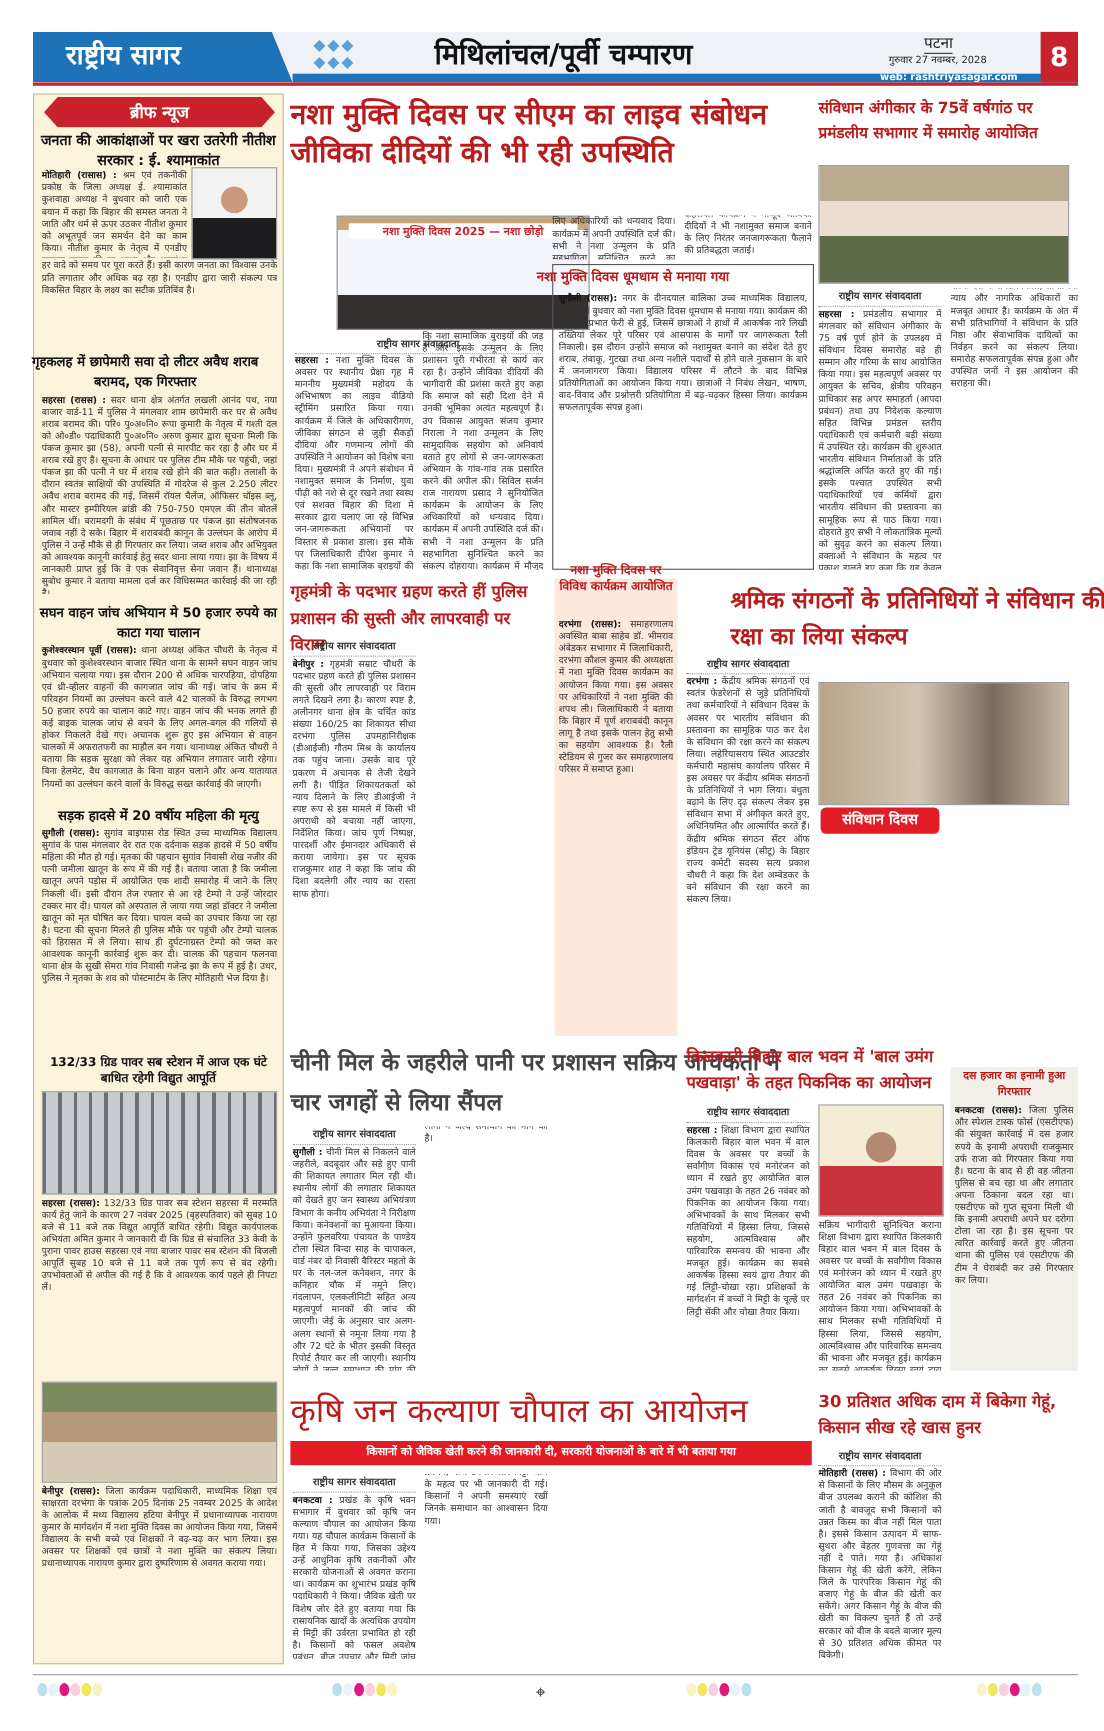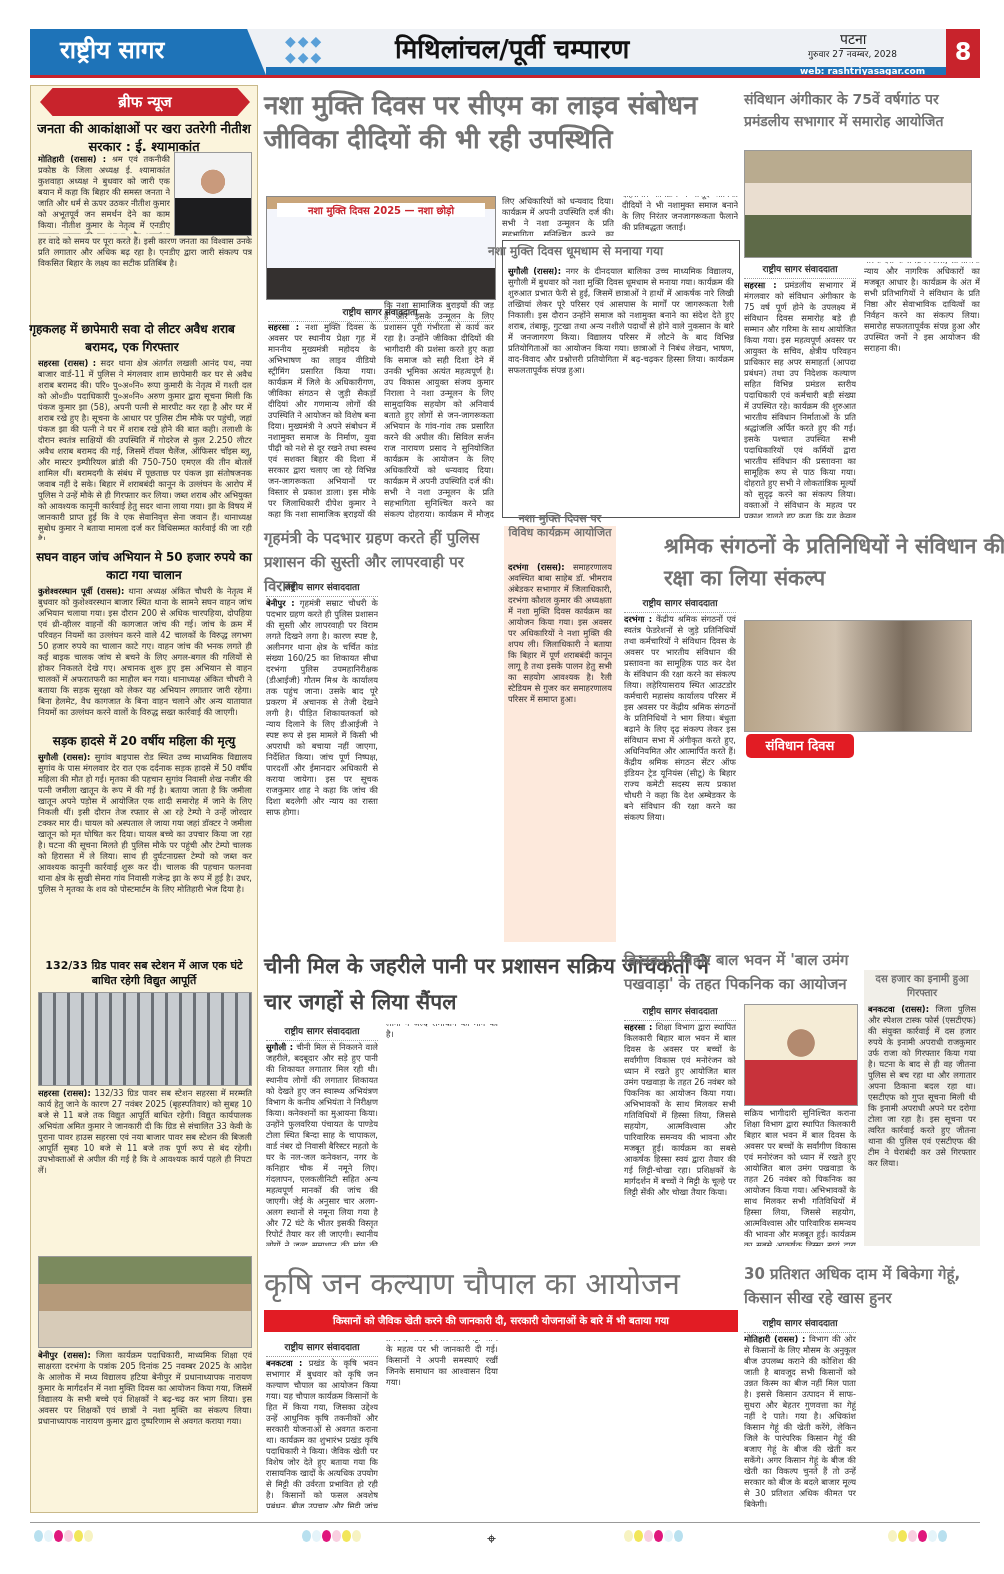--- a/index.html
+++ b/index.html
@@ -20,25 +20,25 @@
   
   .leftcol{left:30px;top:85px;width:228px;height:1428px;background:#fbf4dc;border:1px solid #c9b98a;box-sizing:border-box;}
   .brief{left:40px;top:88px;width:210px;height:28px;background:#c8232c;color:#fff;text-align:center;font-size:15px;font-weight:bold;line-height:28px;clip-path:polygon(6% 0,94% 0,100% 50%,94% 100%,6% 100%,0 50%);}
   .lh{font-weight:bold;color:#111;text-align:center;font-size:13px;line-height:18px;}
   .body{font-size:8.3px;line-height:11px;color:#333;text-align:justify;overflow:hidden;}
   .body b{color:#111;}
   .photo{background:linear-gradient(135deg,#8a8f96,#c4c8cc 45%,#6f7479);border:1px solid #999;}
   .photo-man{background:radial-gradient(circle at 50% 35%,#c99a7c 0 18%,transparent 19%),linear-gradient(#f2f2f2 0 55%,#1d1d1f 55%);}
   .photo-tower{background:repeating-linear-gradient(90deg,#6b7076 0 3px,#c8ccd0 3px 14px),linear-gradient(#dde1e4,#9aa0a6);}
   .photo-school{background:linear-gradient(180deg,#7b8a5e 0 30%,#b59a7a 30% 60%,#d7cbb8 60%);}
-  .photo-banner{background:linear-gradient(180deg,#c9a57a 0 12%,#f3f5fb 12% 70%,#34302f 70%);border:1px solid #888;}
+  .photo-banner{background:linear-gradient(180deg,#c9a57a 0 12%,#f3f5fb 12% 70%,#34302f 70%);border:1px solid #888;margin-left:40px;}
   .photo-hall{background:linear-gradient(180deg,#b9ab8f 0 30%,#eaded0 30% 60%,#5e6a48 60%);}
   .photo-group{background:linear-gradient(90deg,#b8a58a,#d3c5b3 40%,#7a6c5d 70%,#c9b9a6);}
   .photo-girl{background:radial-gradient(circle at 50% 38%,#b38a6f 0 16%,transparent 17%),linear-gradient(#f5ecd6 0 55%,#c8323b 55%);}
-  .hl-big{font-weight:bold;color:#737373;font-family:"DejaVu Sans",sans-serif;line-height:1.25;}
+  .hl-big{font-weight:bold;color:#b91c1c;font-family:"DejaVu Sans",sans-serif;line-height:1.25;}
   .byline{font-size:9px;font-weight:bold;color:#333;text-align:center;border-bottom:1px dotted #999;padding-bottom:3px;}
   .boxed{border:1px solid #555;}
   .pinkbox{background:#fde9dc;}
   .redbar{background:#e21c24;color:#fff;font-weight:bold;text-align:center;}
   .rule{background:#999;height:1px;}
   .reg{left:487px;top:1529px;font-size:16px;color:#222;}
   .dot{position:absolute;width:9px;height:12px;border-radius:50%;top:1530px;}
 </style>
 </head>
 <body>

